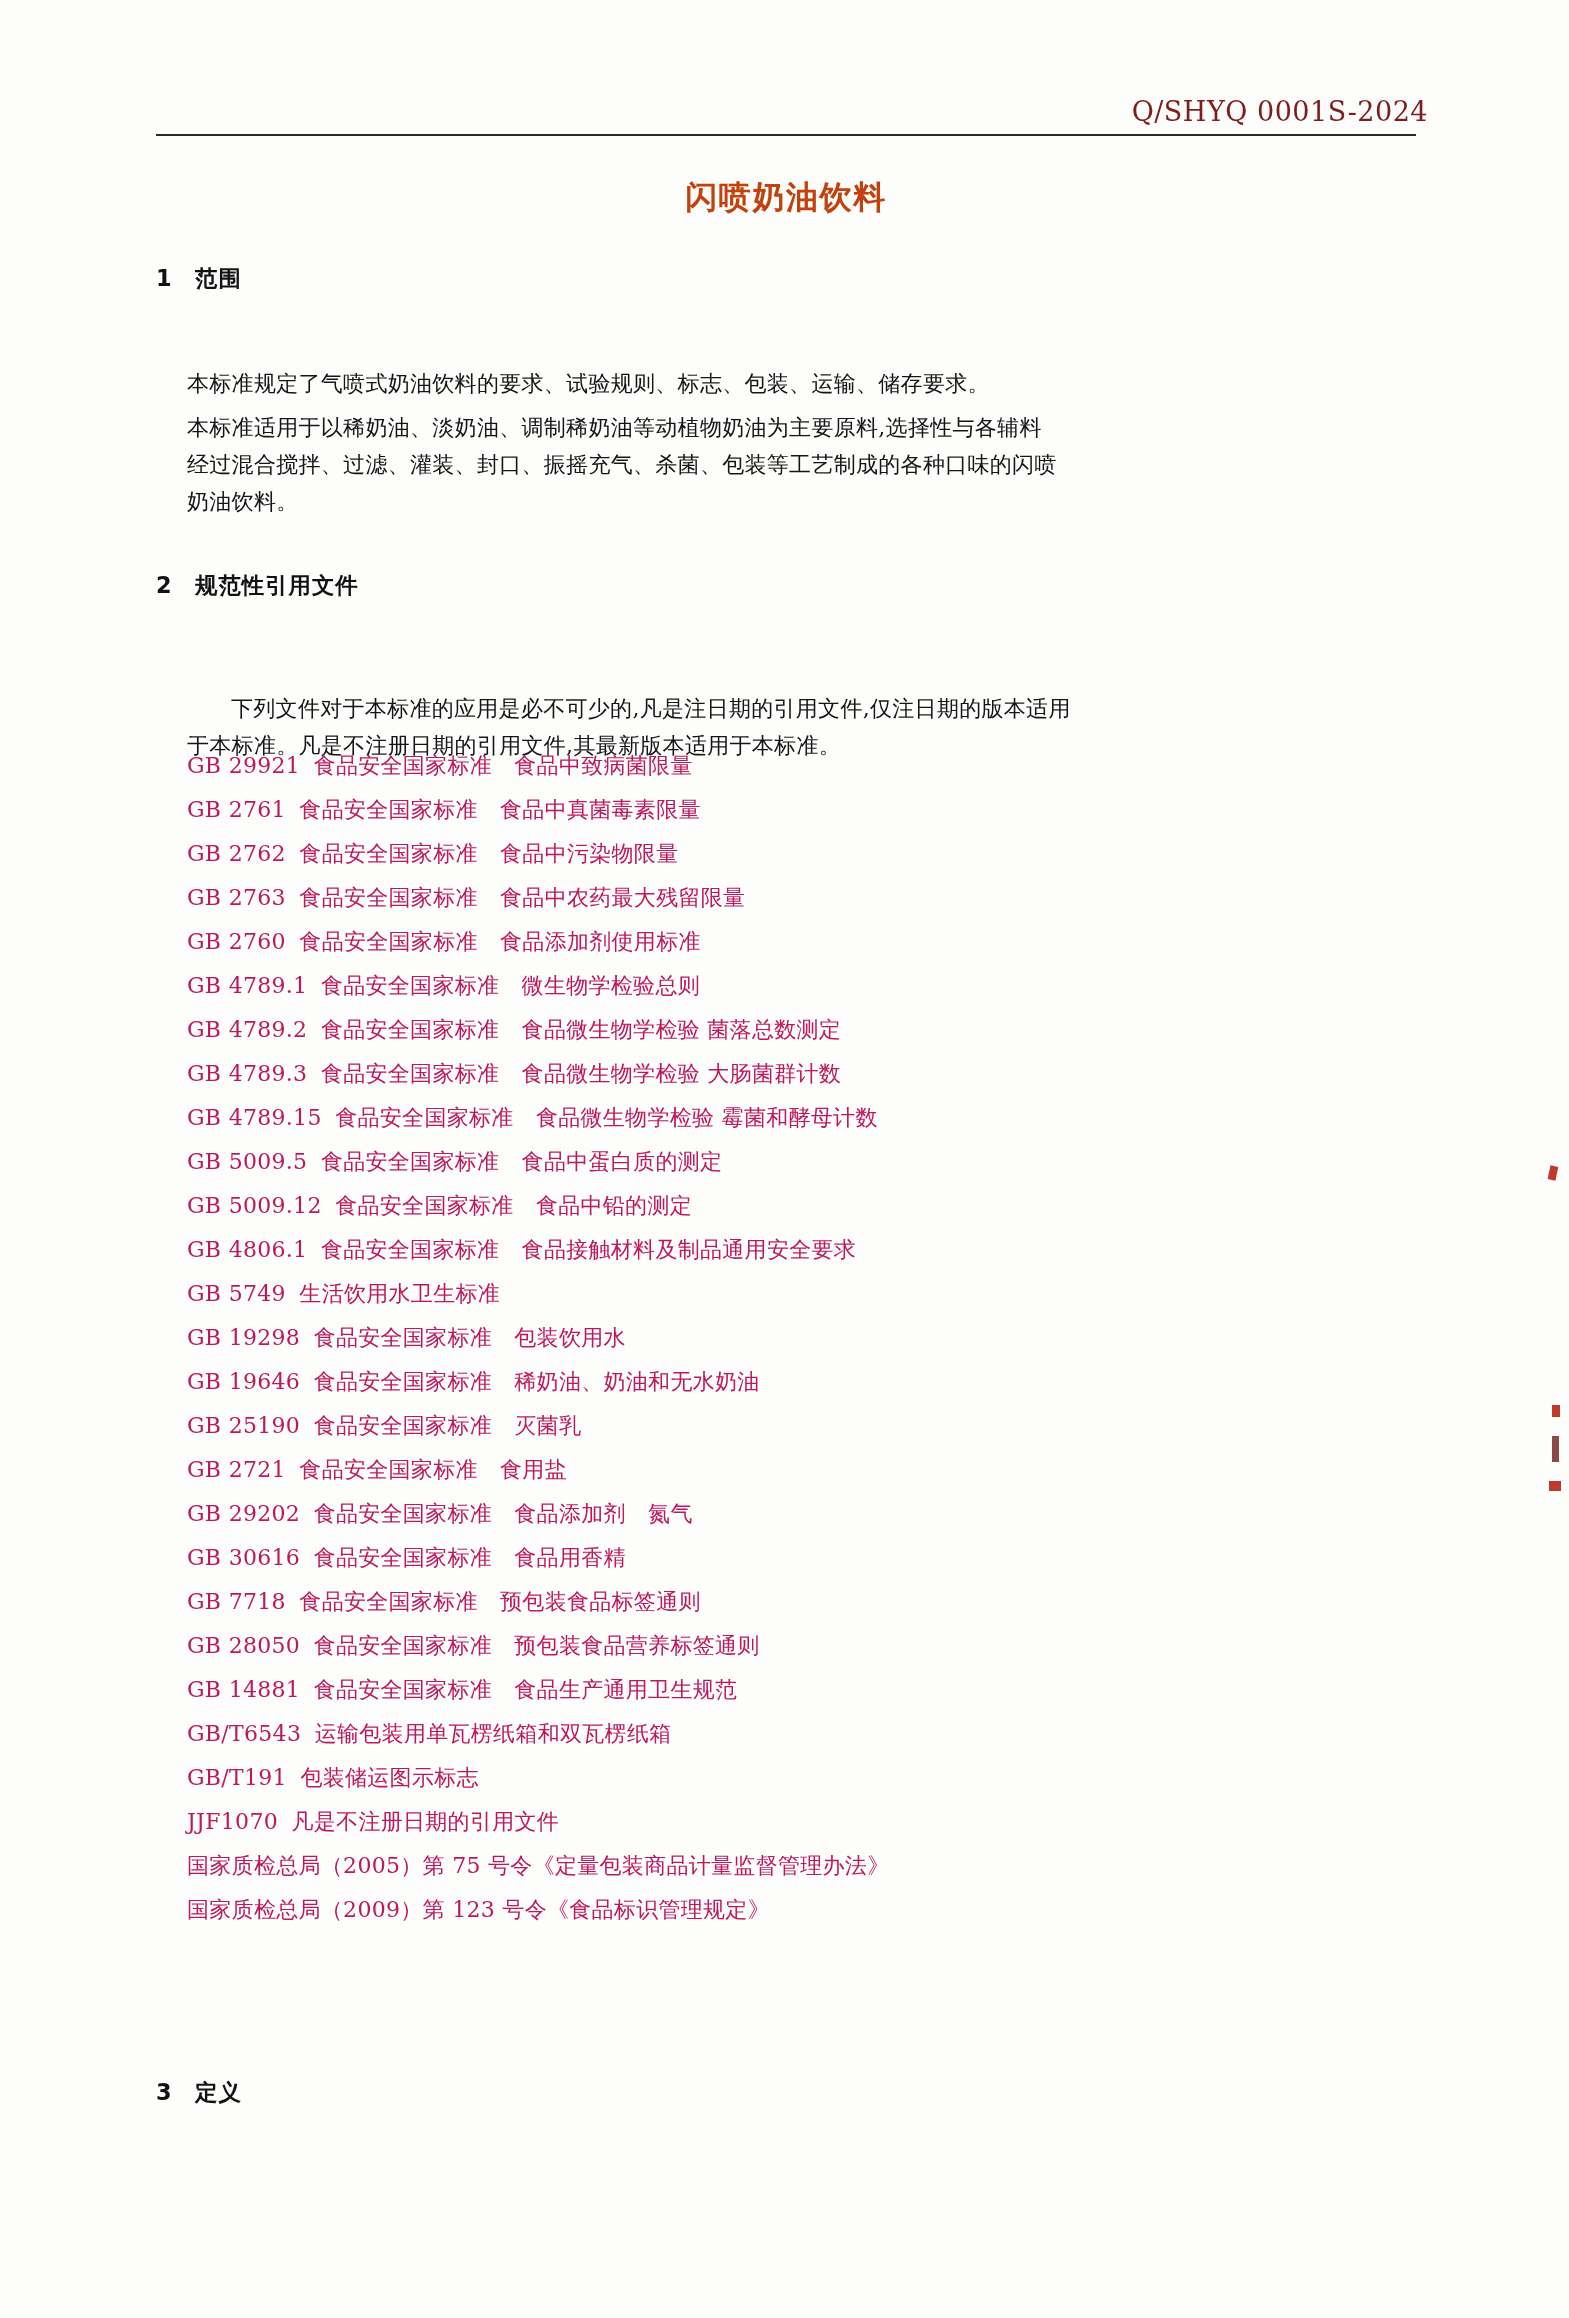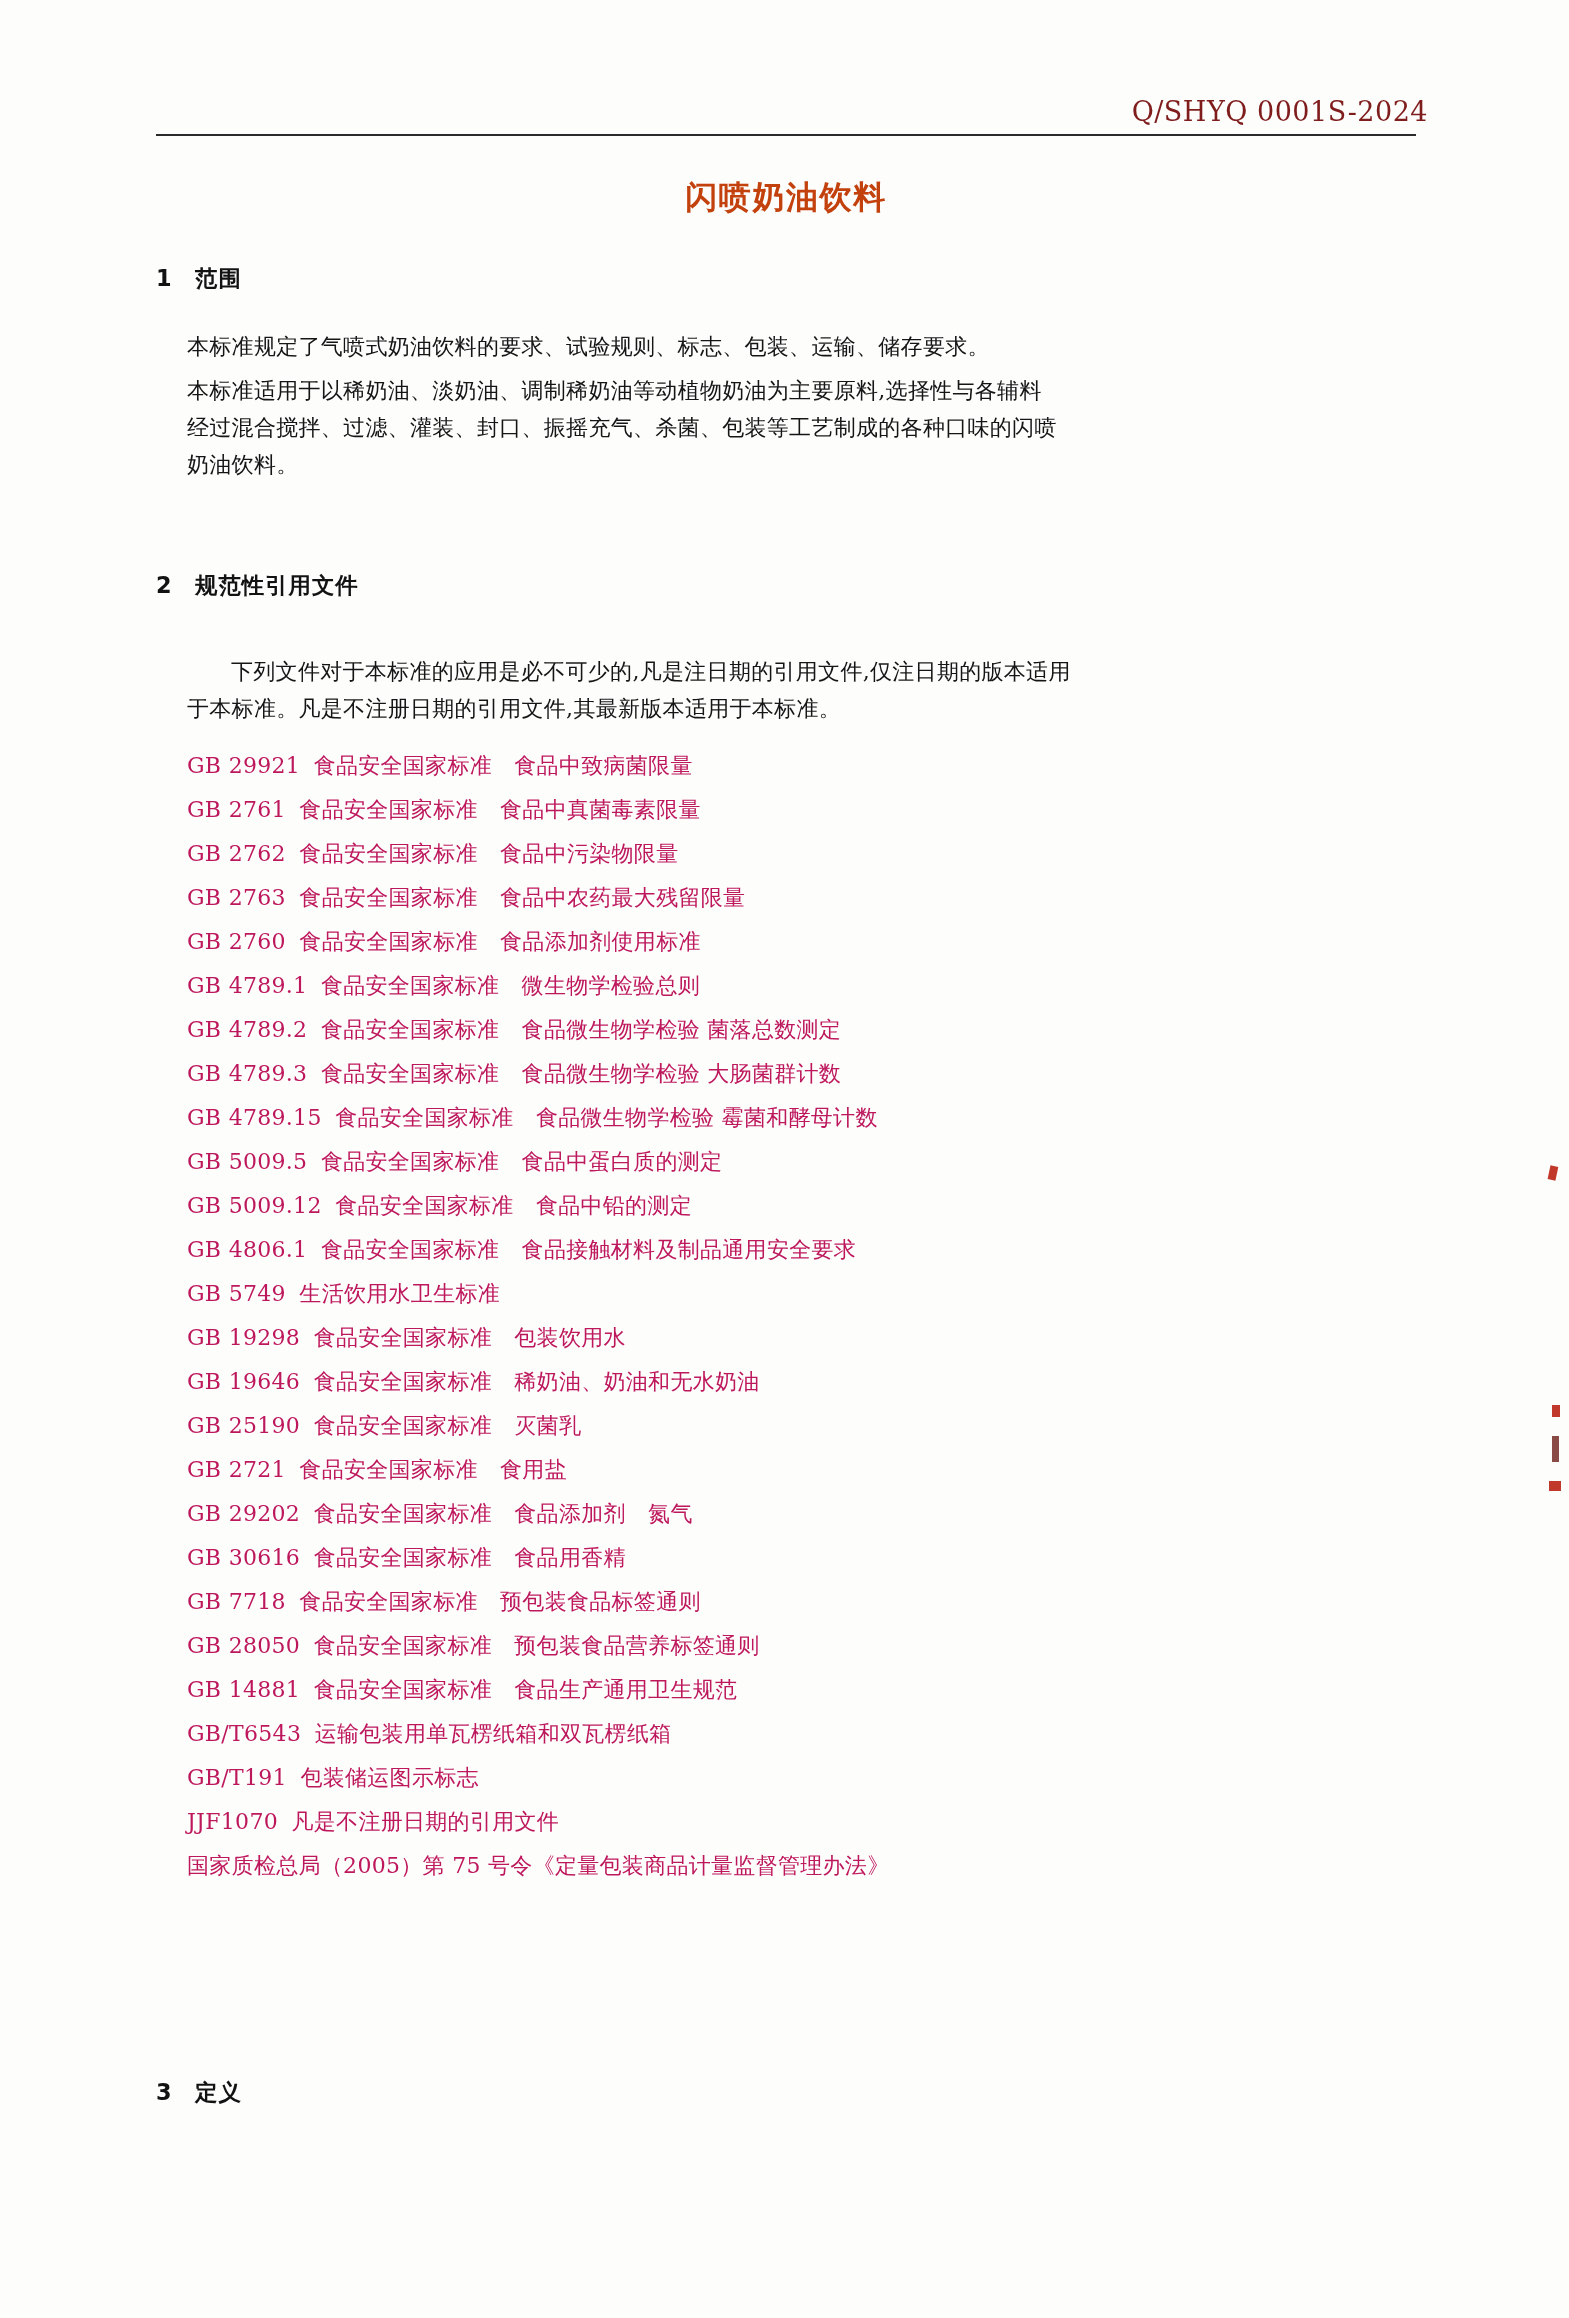--- a/index.html
+++ b/index.html
@@ -75,20 +75,21 @@
   }
   
   .para {
     position: absolute;
     font-size: 22px;
     line-height: 37px;
     font-family: "DejaVu Serif", "Liberation Serif", serif;
     color: #151515;
     letter-spacing: 0.3px;
     width: 1202px;
+    margin-top: 37px;
   }
   .para-line {
     white-space: nowrap;
   }
   .indent-2 {
     text-indent: 44px;
   }
   
   .ref-list {
     position: absolute;
@@ -176,20 +177,21 @@
       <div class="ref-item"><span class="ref-code">GB 2721</span><span class="ref-gap"></span><span>食品安全国家标准　食用盐</span></div>
       <div class="ref-item"><span class="ref-code">GB 29202</span><span class="ref-gap"></span><span>食品安全国家标准　食品添加剂　氮气</span></div>
       <div class="ref-item"><span class="ref-code">GB 30616</span><span class="ref-gap"></span><span>食品安全国家标准　食品用香精</span></div>
       <div class="ref-item"><span class="ref-code">GB 7718</span><span class="ref-gap"></span><span>食品安全国家标准　预包装食品标签通则</span></div>
       <div class="ref-item"><span class="ref-code">GB 28050</span><span class="ref-gap"></span><span>食品安全国家标准　预包装食品营养标签通则</span></div>
       <div class="ref-item"><span class="ref-code">GB 14881</span><span class="ref-gap"></span><span>食品安全国家标准　食品生产通用卫生规范</span></div>
       <div class="ref-item"><span class="ref-code">GB/T6543</span><span class="ref-gap"></span><span>运输包装用单瓦楞纸箱和双瓦楞纸箱</span></div>
       <div class="ref-item"><span class="ref-code">GB/T191</span><span class="ref-gap"></span><span>包装储运图示标志</span></div>
       <div class="ref-item"><span class="ref-code">JJF1070</span><span class="ref-gap"></span><span>凡是不注册日期的引用文件</span></div>
       <div class="ref-item"><span class="ref-code">国家质检总局（2005）第 75 号令《定量包装商品计量监督管理办法》</span><span></span></div>
+      <div class="ref-item"><span class="ref-code">国家质检总局（2009）第 123 号令《食品标识管理规定》</span><span></span></div>
     </div>
 
     <div class="section-head" style="top:2077px; left:0;">
       <span class="num">3</span><span>定义</span>
     </div>
 
   </div>
 
   <div class="mark mark1"></div>
   <div class="mark mark2"></div>

